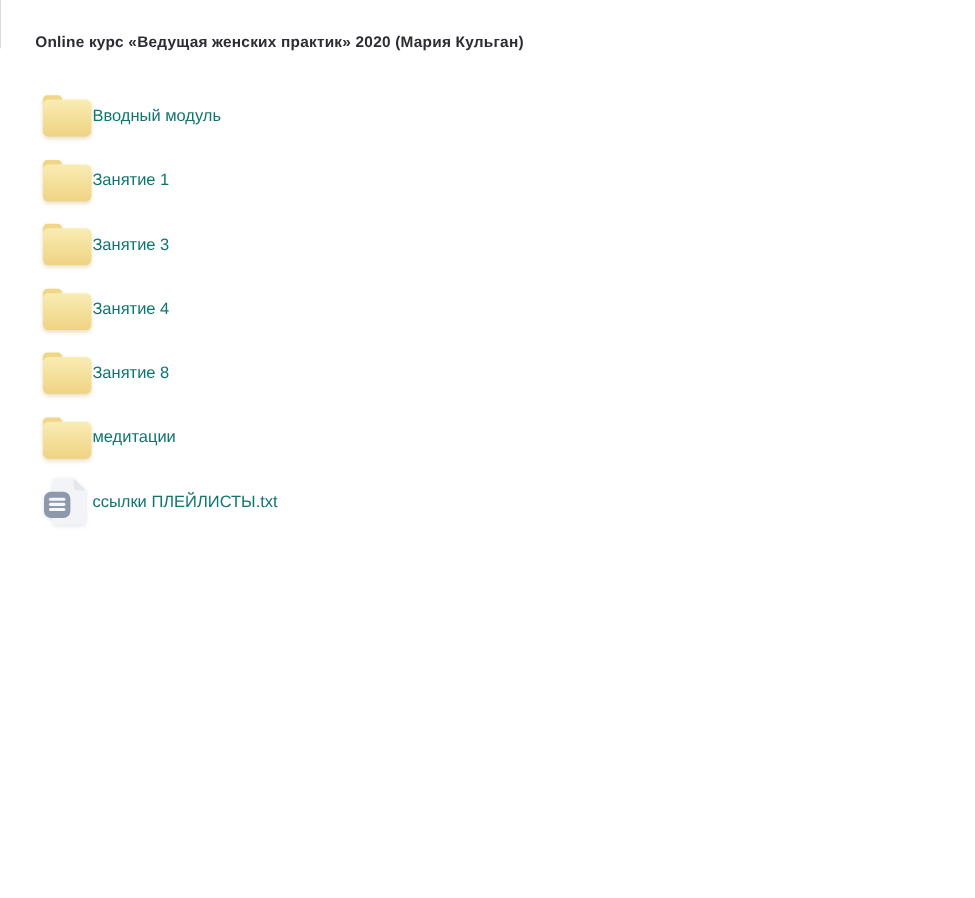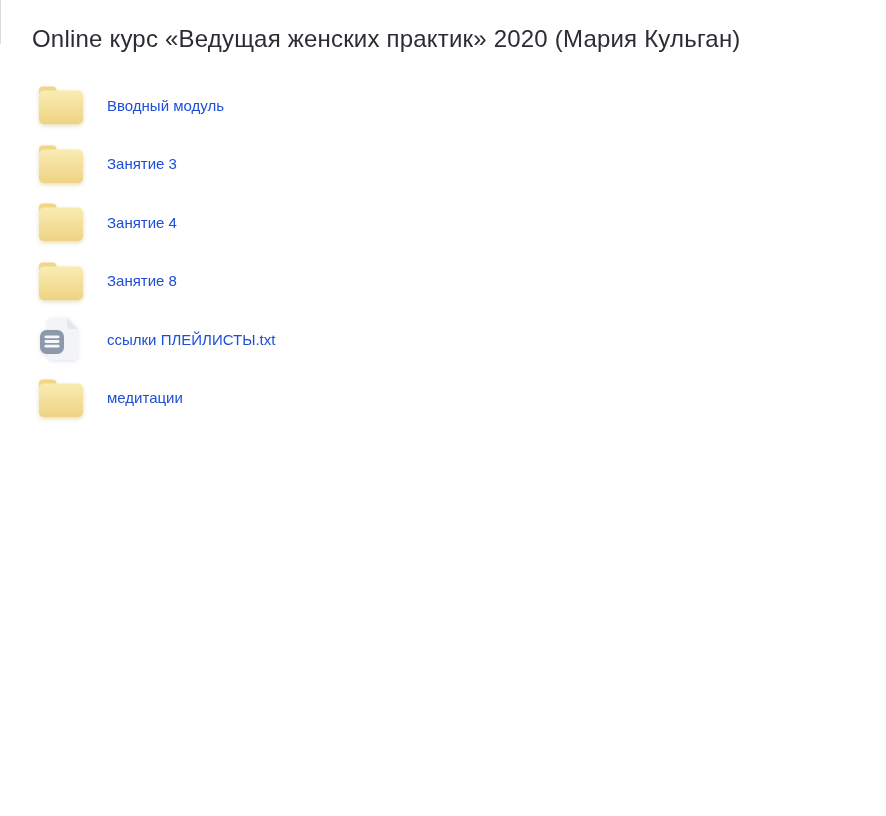--- a/index.html
+++ b/index.html
@@ -19,23 +19,23 @@
     height: 44px;
     background: #dcdcdc;
   }
   .page {
     position: relative;
     padding-left: 32px;
   }
   .title {
     margin: 0;
     padding-top: 26px;
-    font-size: 24px;
+    font-size: 14px;
     line-height: 25px;
-    font-weight: 400;
+    font-weight: 700;
     color: #2c2c33;
     letter-spacing: 0.2px;
   }
   .file-list {
     margin-top: 25px;
   }
   .row {
     display: flex;
     align-items: center;
     height: 58.5px;
@@ -51,24 +51,23 @@
     justify-content: center;
     flex: 0 0 46px;
   }
   .icon-wrap svg.folder-svg {
     filter: drop-shadow(0 2px 2px rgba(205, 180, 110, 0.45));
   }
   .icon-wrap svg.file-svg {
     filter: drop-shadow(0 1.5px 2px rgba(150, 160, 180, 0.30));
   }
   .label {
-    margin-left: 23px;
     font-size: 15px;
     line-height: 19px;
-    color: #1d4ed8;
+    color: #0f766e;
     white-space: nowrap;
   }
 </style>
 </head>
 <body>
 
 <div class="left-artifact"></div>
 
 <div class="page">
   <h1 class="title">Online курс «Ведущая женских практик» 2020 (Мария Кульган)</h1>
@@ -81,20 +80,36 @@
             <stop offset="0" stop-color="#f9ecb3"></stop>
             <stop offset="1" stop-color="#efd383"></stop>
           </linearGradient>
         </defs>
         <path d="M1,9 L1,5.5 A4,4 0 0 1 5,1.5 L14.5,1.5 A4,4 0 0 1 18.5,5.5 L18.5,9 Z" fill="#f1d687"></path>
         <rect x="1" y="5.5" width="44" height="33.5" rx="5" fill="url(#folder-grad)"></rect>
       </svg>
 
     </span>
     <span class="label">Вводный модуль</span>
+  </div>
+      <div class="row">
+    <span class="icon-wrap">
+      <svg class="folder-svg" width="46" height="40" viewBox="0 0 46 40" aria-hidden="true">
+        <defs>
+          <linearGradient id="folder-grad" x1="0" y1="0" x2="0" y2="1">
+            <stop offset="0" stop-color="#f9ecb3"></stop>
+            <stop offset="1" stop-color="#efd383"></stop>
+          </linearGradient>
+        </defs>
+        <path d="M1,9 L1,5.5 A4,4 0 0 1 5,1.5 L14.5,1.5 A4,4 0 0 1 18.5,5.5 L18.5,9 Z" fill="#f1d687"></path>
+        <rect x="1" y="5.5" width="44" height="33.5" rx="5" fill="url(#folder-grad)"></rect>
+      </svg>
+
+    </span>
+    <span class="label">Занятие 1</span>
   </div>
       <div class="row">
     <span class="icon-wrap">
       <svg class="folder-svg" width="46" height="40" viewBox="0 0 46 40" aria-hidden="true">
         <defs>
           <linearGradient id="folder-grad" x1="0" y1="0" x2="0" y2="1">
             <stop offset="0" stop-color="#f9ecb3"></stop>
             <stop offset="1" stop-color="#efd383"></stop>
           </linearGradient>
         </defs>
@@ -132,42 +147,42 @@
         </defs>
         <path d="M1,9 L1,5.5 A4,4 0 0 1 5,1.5 L14.5,1.5 A4,4 0 0 1 18.5,5.5 L18.5,9 Z" fill="#f1d687"></path>
         <rect x="1" y="5.5" width="44" height="33.5" rx="5" fill="url(#folder-grad)"></rect>
       </svg>
 
     </span>
     <span class="label">Занятие 8</span>
   </div>
       <div class="row">
     <span class="icon-wrap">
-
-      <svg class="file-svg" width="46" height="46" viewBox="0 0 46 46" aria-hidden="true">
-        <path d="M10,6 A4,4 0 0 1 14,2 L29,2 L40,13 L40,40 A4,4 0 0 1 36,44 L14,44 A4,4 0 0 1 10,40 Z" fill="#f2f4f8"></path>
-        <path d="M29,2 L40,13 L33,13 A4,4 0 0 1 29,9 Z" fill="#e3e7ee"></path>
-        <rect x="2" y="14" width="24" height="24" rx="6.5" fill="#8e98ab"></rect>
-        <rect x="6.5" y="19.4" width="15" height="2.8" rx="1.4" fill="#f6f7fa"></rect>
-        <rect x="6.5" y="24.1" width="15" height="2.8" rx="1.4" fill="#f6f7fa"></rect>
-        <rect x="6.5" y="28.8" width="15" height="2.8" rx="1.4" fill="#f6f7fa"></rect>
-      </svg>
-    </span>
-    <span class="label">ссылки ПЛЕЙЛИСТЫ.txt</span>
-  </div>
-      <div class="row">
-    <span class="icon-wrap">
       <svg class="folder-svg" width="46" height="40" viewBox="0 0 46 40" aria-hidden="true">
         <defs>
           <linearGradient id="folder-grad" x1="0" y1="0" x2="0" y2="1">
             <stop offset="0" stop-color="#f9ecb3"></stop>
             <stop offset="1" stop-color="#efd383"></stop>
           </linearGradient>
         </defs>
         <path d="M1,9 L1,5.5 A4,4 0 0 1 5,1.5 L14.5,1.5 A4,4 0 0 1 18.5,5.5 L18.5,9 Z" fill="#f1d687"></path>
         <rect x="1" y="5.5" width="44" height="33.5" rx="5" fill="url(#folder-grad)"></rect>
       </svg>
 
     </span>
     <span class="label">медитации</span>
   </div>
+      <div class="row">
+    <span class="icon-wrap">
+
+      <svg class="file-svg" width="46" height="46" viewBox="0 0 46 46" aria-hidden="true">
+        <path d="M10,6 A4,4 0 0 1 14,2 L29,2 L40,13 L40,40 A4,4 0 0 1 36,44 L14,44 A4,4 0 0 1 10,40 Z" fill="#f2f4f8"></path>
+        <path d="M29,2 L40,13 L33,13 A4,4 0 0 1 29,9 Z" fill="#e3e7ee"></path>
+        <rect x="2" y="14" width="24" height="24" rx="6.5" fill="#8e98ab"></rect>
+        <rect x="6.5" y="19.4" width="15" height="2.8" rx="1.4" fill="#f6f7fa"></rect>
+        <rect x="6.5" y="24.1" width="15" height="2.8" rx="1.4" fill="#f6f7fa"></rect>
+        <rect x="6.5" y="28.8" width="15" height="2.8" rx="1.4" fill="#f6f7fa"></rect>
+      </svg>
+    </span>
+    <span class="label">ссылки ПЛЕЙЛИСТЫ.txt</span>
+  </div>
     </div>
 </div>
 
 </body></html>

